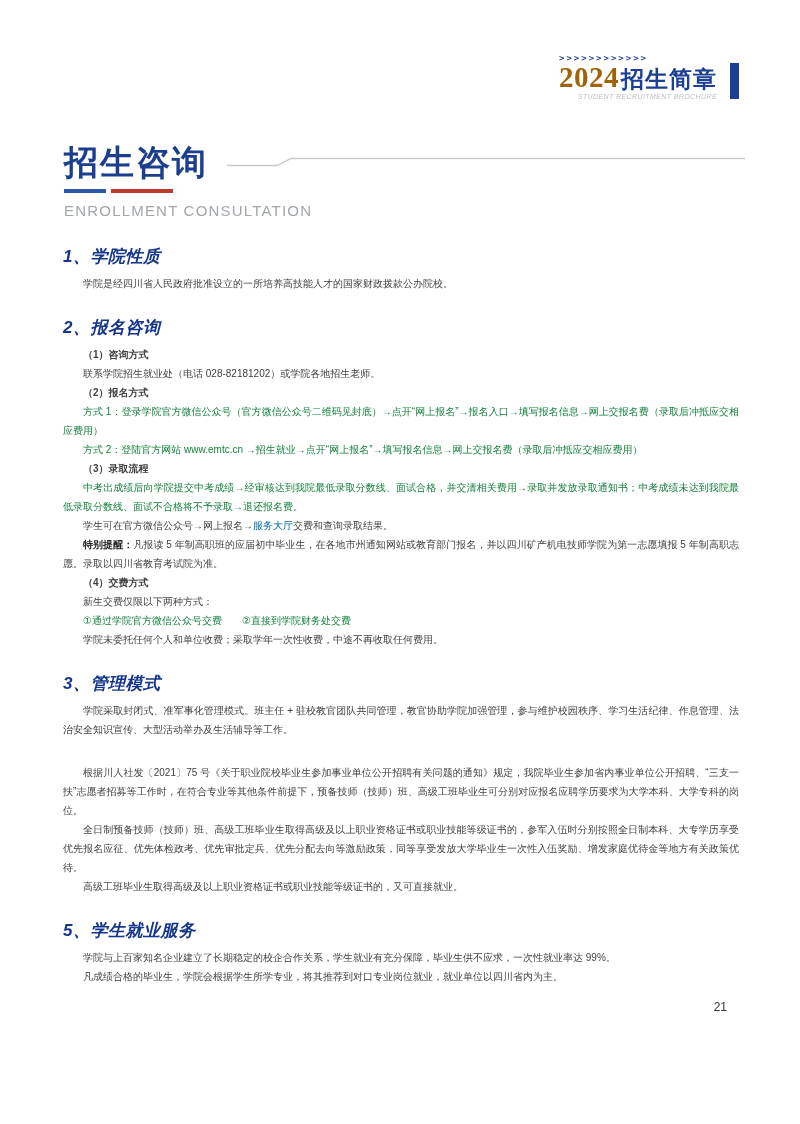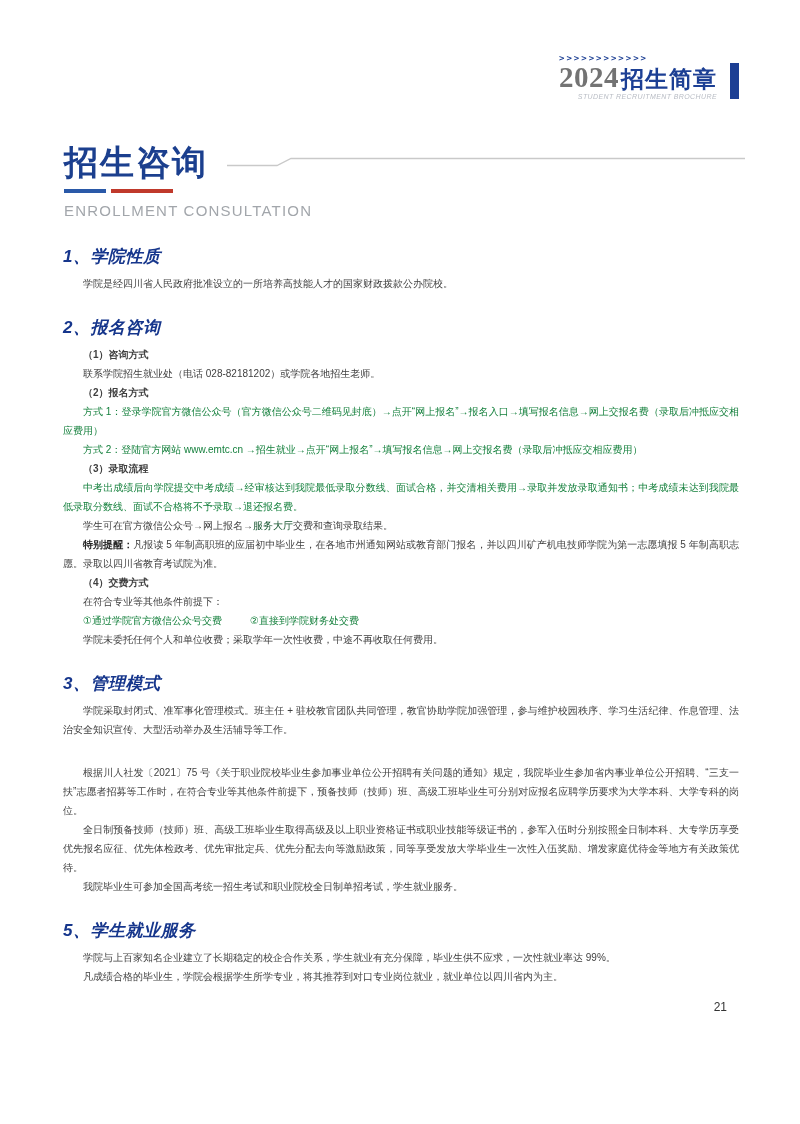--- a/index.html
+++ b/index.html
@@ -16,21 +16,21 @@
   .brochure-header { position:absolute; top:54px; right:61px; display:flex; align-items:flex-start; }
   .header-text { text-align:left; }
   .header-arrows {
     font-size:9px; font-weight:bold; letter-spacing:2px;
     color:#1c3f94; line-height:8px; margin-bottom:2px;
     font-family:"DejaVu Sans Mono",monospace;
   }
   .header-main { display:flex; align-items:baseline; line-height:26px; }
   .header-year {
     font-family:"Liberation Serif","DejaVu Serif",serif;
-    font-size:29px; font-weight:bold; color:#737373; letter-spacing:0.5px;
+    font-size:29px; font-weight:bold; color:#a16207; letter-spacing:0.5px;
   }
   .header-cn { font-size:23px; font-weight:bold; color:#1c3f94; margin-left:2px; letter-spacing:1px; }
   .header-sub {
     font-size:7px; font-style:italic; color:#b8bcc4;
     text-align:right; margin-top:1px; letter-spacing:0.4px;
   }
   .header-bar { width:9px; height:36px; background:#1c3f94; margin-left:13px; margin-top:9px; }
 
   
   .page-title-block { position:absolute; left:64px; top:138px; }
@@ -53,24 +53,24 @@
   .section:first-child { margin-top:0; }
   .section-heading {
     font-size:17px; font-weight:bold; color:#16368c;
     line-height:22px; margin-bottom:6px; letter-spacing:0.5px;font-style:italic;
   }
   .content p {
     font-size:10px; line-height:19px; text-align:justify;
     text-indent:2em; color:#3f3f3f;
   }
   .sub-heading { font-weight:bold; color:#252525; }
-  .red-text { color:#14532d; }
+  .red-text { color:#0369a1; }
   p.red-line { color:#15803d; }
   .bold-lead { font-weight:bold; color:#252525; }
-  .pay-gap { margin-left:28px; }
+  .pay-gap { margin-left:20px; }
 
   
   .page-number {
     position:absolute; top:1000px; right:73px;
     font-size:12px; color:#333333;
   }
 </style>
 </head>
 <body>
 
@@ -111,34 +111,34 @@
     <p class="sub-heading">（1）咨询方式</p>
     <p>联系学院招生就业处（电话 028-82181202）或学院各地招生老师。</p>
     <p class="sub-heading">（2）报名方式</p>
     <p class="red-line">方式 1：登录学院官方微信公众号（官方微信公众号二维码见封底）→点开“网上报名”→报名入口→填写报名信息→网上交报名费（录取后冲抵应交相应费用）</p>
     <p class="red-line">方式 2：登陆官方网站 www.emtc.cn →招生就业→点开“网上报名”→填写报名信息→网上交报名费（录取后冲抵应交相应费用）</p>
     <p class="sub-heading">（3）录取流程</p>
     <p class="red-line">中考出成绩后向学院提交中考成绩→经审核达到我院最低录取分数线、面试合格，并交清相关费用→录取并发放录取通知书；中考成绩未达到我院最低录取分数线、面试不合格将不予录取→退还报名费。</p>
     <p><span>学生可在官方微信公众号→网上报名→</span><span class="red-text">服务大厅</span><span>交费和查询录取结果。</span></p>
     <p><span class="bold-lead">特别提醒：</span><span>凡报读 5 年制高职班的应届初中毕业生，在各地市州通知网站或教育部门报名，并以四川矿产机电技师学院为第一志愿填报 5 年制高职志愿。录取以四川省教育考试院为准。</span></p>
     <p class="sub-heading">（4）交费方式</p>
-    <p>在符合专业等其他条件前提下：</p>
+    <p>新生交费仅限以下两种方式：</p>
     <p class="red-line"><span>①通过学院官方微信公众号交费</span><span class="pay-gap">②直接到学院财务处交费</span></p>
     <p>学院未委托任何个人和单位收费；采取学年一次性收费，中途不再收取任何费用。</p>
   </div>
 
   <div class="section">
     <div class="section-heading">3、管理模式</div>
     <p>学院采取封闭式、准军事化管理模式。班主任 + 驻校教官团队共同管理，教官协助学院加强管理，参与维护校园秩序、学习生活纪律、作息管理、法治安全知识宣传、大型活动举办及生活辅导等工作。</p>
   </div>
 
   <div class="section">
     <p>根据川人社发〔2021〕75 号《关于职业院校毕业生参加事业单位公开招聘有关问题的通知》规定，我院毕业生参加省内事业单位公开招聘、“三支一扶”志愿者招募等工作时，在符合专业等其他条件前提下，预备技师（技师）班、高级工班毕业生可分别对应报名应聘学历要求为大学本科、大学专科的岗位。</p>
     <p>全日制预备技师（技师）班、高级工班毕业生取得高级及以上职业资格证书或职业技能等级证书的，参军入伍时分别按照全日制本科、大专学历享受优先报名应征、优先体检政考、优先审批定兵、优先分配去向等激励政策，同等享受发放大学毕业生一次性入伍奖励、增发家庭优待金等地方有关政策优待。</p>
-    <p>我院毕业生可参加全国高考统一招生考试和职业院校全日制单招考试，学生就业服务。</p>
+    <p>高级工班毕业生取得高级及以上职业资格证书或职业技能等级证书的，又可直接就业。</p>
   </div>
 
   <div class="section">
     <div class="section-heading">5、学生就业服务</div>
     <p>学院与上百家知名企业建立了长期稳定的校企合作关系，学生就业有充分保障，毕业生供不应求，一次性就业率达 99%。</p>
     <p>凡成绩合格的毕业生，学院会根据学生所学专业，将其推荐到对口专业岗位就业，就业单位以四川省内为主。</p>
 
   </div>
 
 </div>

